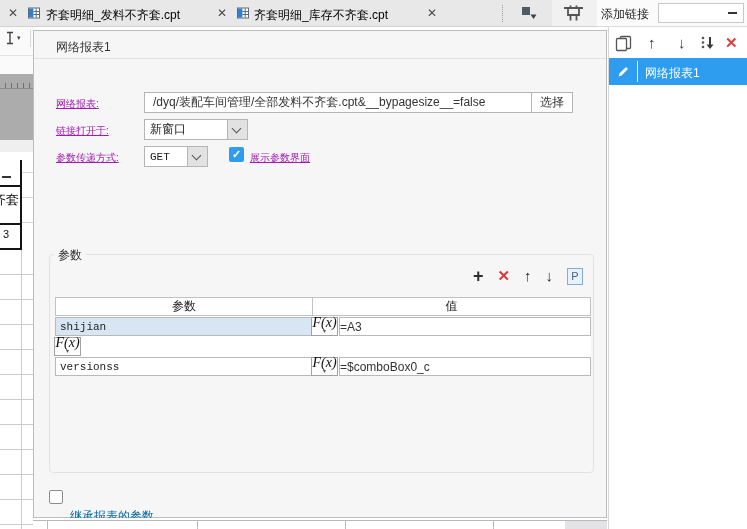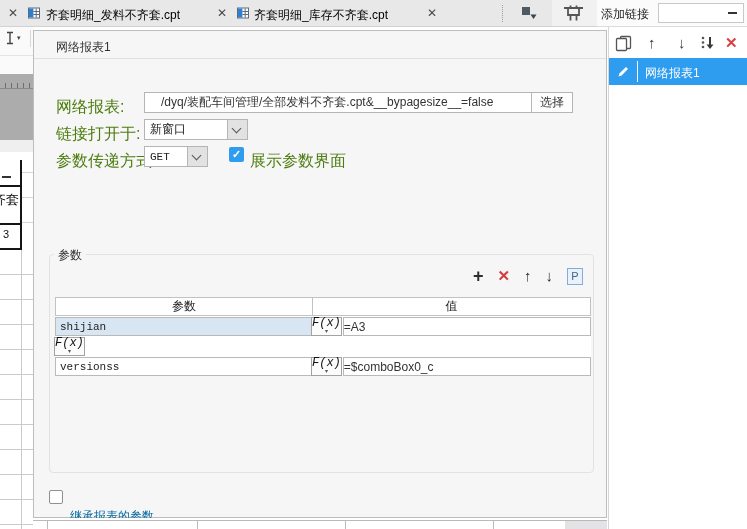--- a/index.html
+++ b/index.html
@@ -43,23 +43,23 @@
   .bz-three{position:absolute;left:3px;top:68px;font-size:11px;color:#111;}
   .ls-gridrows{position:absolute;left:0;top:98px;width:33px;bottom:0;
      background:repeating-linear-gradient(to bottom,#fff 0 24px,#CBCBCB 24px 25px);}
   .ls-coldiv{position:absolute;left:21px;top:0;bottom:0;border-left:1px solid #CBCBCB;}
   .ls-rline{position:absolute;left:22px;width:11px;border-top:1px solid #D6D6D6;}
 
   
   .dialog{position:absolute;left:33px;top:30px;width:574px;height:488px;background:#F6F6F7;border:1px solid #BDBDBD;}
   .dtitle{position:absolute;left:22px;top:8px;font-size:12px;color:#333;}
   .dtitlesep{position:absolute;left:0;top:27px;width:100%;border-top:1px solid #E0E0E0;}
-  .flabel{position:absolute;font-size:16px;color:#4d7c0f;white-space:nowrap;}
+  .flabel{position:absolute;font-size:10px;color:#a21caf;white-space:nowrap;text-decoration:underline;}
   .txt{position:absolute;height:21px;border:1px solid #B5B5B5;background:#fff;font-family:"Liberation Sans",sans-serif;
-       font-size:12px;color:#333;padding:0 16px;outline:none;}
+       font-size:12px;color:#333;padding:0 8px;outline:none;}
   .btn{position:absolute;height:21px;background:#FDFDFD;border:1px solid #B5B5B5;font-size:12px;color:#333;
        display:flex;align-items:center;justify-content:center;cursor:default;}
   .combo{position:absolute;height:21px;background:#fff;border:1px solid #B5B5B5;display:flex;align-items:center;}
   .combo .cval{padding-left:5px;flex:1;font-size:12px;color:#222;white-space:nowrap;}
   .combo .carea{width:20px;height:100%;background:#E2E2E3;border-left:1px solid #B5B5B5;position:relative;}
   .chev{position:absolute;left:5px;top:5px;width:7px;height:7px;border-right:1.6px solid #555;border-bottom:1.6px solid #555;transform:rotate(45deg);}
   .mono{font-family:"Liberation Mono",monospace;}
   .cbx{position:absolute;width:15px;height:15px;border-radius:2px;}
   .cbx.on{background:#2E9CEF;color:#fff;display:flex;align-items:center;justify-content:center;font-size:11px;font-weight:bold;}
   .cbx.off{background:#fff;border:1px solid #8F8F8F;}
@@ -76,21 +76,21 @@
   .ptable{position:absolute;left:5px;top:42px;width:536px;background:#fff;}
   .phead{display:flex;height:19px;border:1px solid #C2C2C2;background:#fff;}
   .phead .hc1{flex:0 0 257px;display:flex;align-items:center;justify-content:center;border-right:1px solid #C2C2C2;font-size:12px;color:#222;}
   .phead .hc2{flex:1;display:flex;align-items:center;justify-content:center;font-size:12px;color:#222;}
   .prow{display:flex;height:19px;margin-top:1px;}
   .pname{flex:0 0 257px;border:1px solid #B9B9B9;background:#fff;font-size:11px;color:#222;
          display:flex;align-items:center;padding-left:4px;overflow:hidden;}
   .prow.sel .pname{background:#D8E6F4;}
   .pfx{flex:0 0 27px;border:1px solid #A2A2A2;margin-left:-1px;background:#FCFCFC;display:flex;flex-direction:column;
        align-items:center;justify-content:center;line-height:8px;cursor:default;}
-  .pfx .fx{font-family:Liberation Mono, monospace;font-style:italic;font-size:12px;color:#111;}
+  .pfx .fx{font-family:Liberation Serif, serif;font-style:italic;font-size:14px;color:#111;}
   .pfx .fxc{font-size:6px;color:#555;}
   .pval{flex:1;border:1px solid #B9B9B9;margin-left:1px;background:#fff;font-size:12px;color:#333;
         display:flex;align-items:center;overflow:hidden;}
 
   .inherit-label{position:absolute;left:36px;top:477px;font-size:12px;color:#0369a1;}
 
   
   .bottomstrip{position:absolute;left:33px;top:518px;width:574px;height:11px;background:#fff;}
   .bs-line{position:absolute;left:0;top:2px;width:574px;border-top:1px solid #B9B9B9;}
   .bs-tick{position:absolute;top:2px;bottom:0;border-left:1px solid #BBB;}

